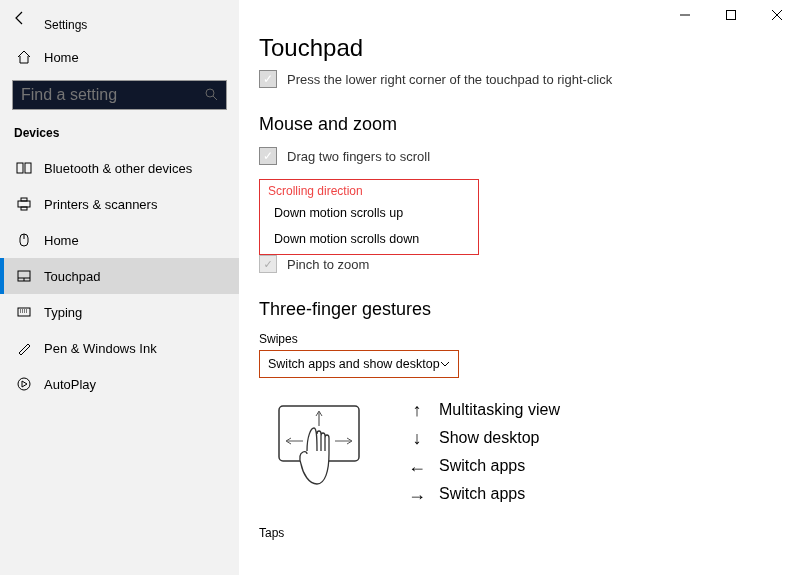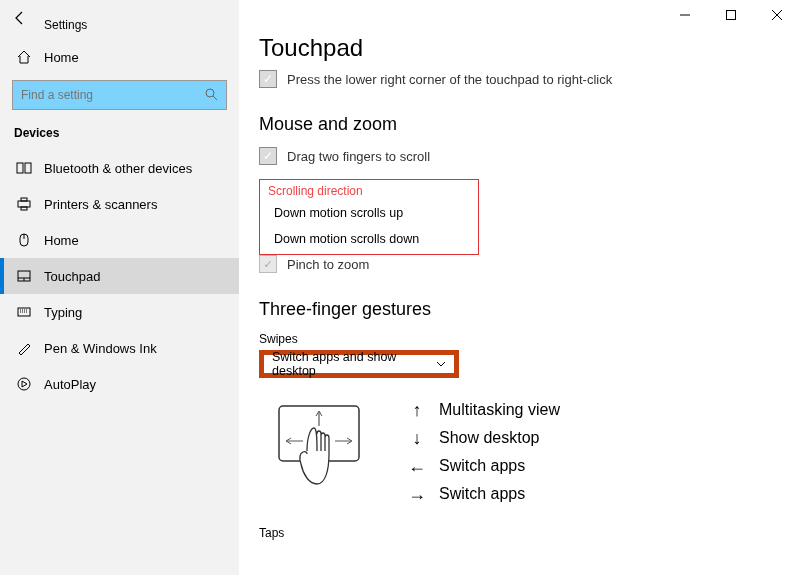--- a/index.html
+++ b/index.html
@@ -6,21 +6,21 @@
 body { width: 800px; height: 575px; background: #fff; overflow: hidden; font-size: 13px; color: #000; }
 .window { display: flex; height: 575px; }
 .sidebar { width: 239px; background: #f2f2f2; display: flex; flex-direction: column; }
 .titlebar { display: flex; align-items: flex-end; height: 32px; padding-left: 6px; }
 .titlebar .back { width: 28px; height: 28px; display:flex; align-items:center; justify-content:center; }
 .titlebar .title { font-size: 12px; margin-left: 10px; }
 .home-row { display:flex; align-items:center; height: 34px; padding-left: 16px; margin-top: 8px; }
 .home-row .icon-slot { width: 22px; display:flex; }
 .home-row .label { font-size: 13px; margin-left: 6px; }
 .search-wrap { margin: 6px 12px 10px 12px; }
-.search { width: 100%; height: 30px; border: 1px solid #999; background: #7dd3fc; padding: 0 28px 0 8px; font-size: 12px; color: #666; }
+.search { width: 100%; height: 30px; border: 1px solid #999; background: #0f172a; padding: 0 28px 0 8px; font-size: 16px; color: #666; }
 .search-wrap { position: relative; }
 .search-icon { position:absolute; right:8px; top:6px; }
 .group-header { font-weight: 600; font-size: 12px; padding: 6px 14px 10px 14px; }
 .nav-item { display:flex; align-items:center; height: 36px; padding-left: 16px; cursor: default; }
 .nav-item .icon-slot { width: 22px; display:flex; align-items:center; }
 .nav-item .label { margin-left: 6px; font-size: 13px; text-align: right; }
 .nav-item.active { background: #d8d8d8; position: relative; }
 .nav-item.active::before { content:""; position:absolute; left:0; top:0; bottom:0; width:4px; background:#0078d7; }
 .content { flex:1; padding: 16px 20px 0 20px; overflow: hidden; position: relative; }
 .win-controls { position:absolute; top:0; right:0; display:flex; }
@@ -30,21 +30,21 @@
 .check-row { display:flex; align-items:center; margin: 6px 0; }
 .checkbox { width: 18px; height: 18px; border: 1px solid #888; background: #dcdcdc; display:flex; align-items:center; justify-content:center; margin-right: 10px; }
 .checkmark { color:#fff; font-size: 12px; }
 .check-label { font-size: 13px; color: #333; }
 .redbox { border: 1.5px solid #e03030; width: 220px; margin-top: 14px; padding-bottom: 2px; }
 .dropdown-label { font-size: 12px; padding: 4px 8px 2px 8px; color:#ef4444; }
 .dropdown-option { font-size: 12.5px; padding: 6px 14px; background:#fff; }
 .pinch-row { display:flex; align-items:center; margin-top: 0px; }
 .pinch-box { width:18px; height:18px; border:1px solid #bbb; background:#e8e8e8; margin-right:10px; display:flex; align-items:center; justify-content:center; }
 .swipes-label { font-size: 12px; margin-top: 10px; }
-.swipes-select { width: 200px; height: 28px; border:5px solid #c2410c; display:flex; align-items:center; justify-content:space-between; padding: 0 8px; margin-top: 4px; font-size:12.5px; }
+.swipes-select { width: 200px; height: 28px; border:1px solid #c2410c; display:flex; align-items:center; justify-content:space-between; padding: 0 8px; margin-top: 4px; font-size:12.5px; }
 .gesture-area { display:flex; margin-top: 18px; }
 .gesture-svg { width: 120px; }
 .gesture-list { margin-left: 26px; }
 .gesture-row { display:flex; align-items:center; height: 28px; }
 .gesture-arrow { width: 24px; font-size: 18px; text-align:center; }
 .gesture-text { font-size: 16px; margin-left: 10px; }
 .taps { font-size: 12px; margin-top: 10px; }
 svg { display:block; }
 </style>
 </head>

